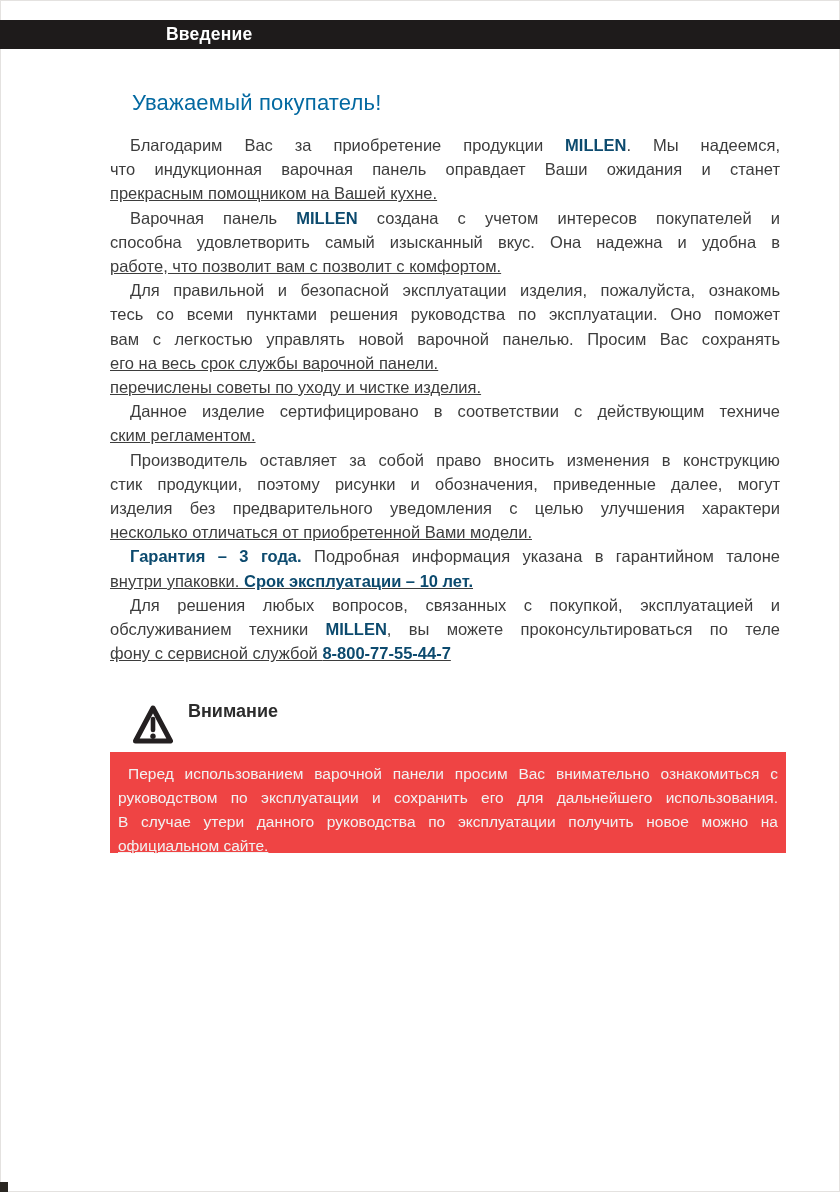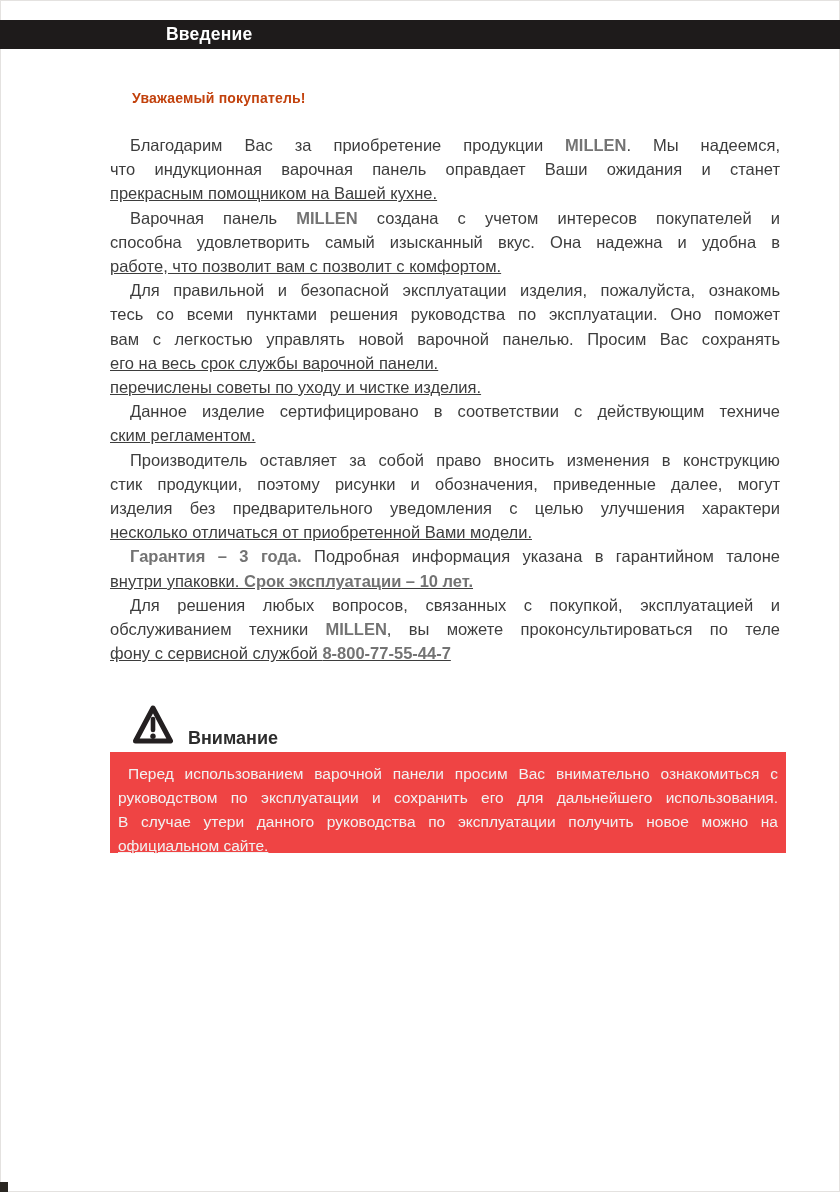--- a/index.html
+++ b/index.html
@@ -15,42 +15,42 @@
     position:absolute;left:0;top:20px;width:840px;height:29px;
     background:#1e1b1b;
     display:flex;align-items:center;
   }
   .top-bar .bar-title{
     color:#ffffff;font-size:17.5px;font-weight:bold;
     padding-left:130px;letter-spacing:.2px;margin-left:36px;
   }
   .doc-heading{
     position:absolute;left:132px;top:90px;
-    font-size:14px;font-weight:bold;color:#c2410c;letter-spacing:.2px;
+    font-size:22px;font-weight:normal;color:#0369a1;letter-spacing:.2px;
   }
   .body-paragraphs{
     position:absolute;left:110px;top:133px;width:670px;
     font-size:16.5px;color:#3d3d3d;line-height:24.2px;
   }
   .pline{
     text-align:justify;
     -moz-text-align-last:justify;
     text-align-last:justify;
     white-space:normal;
   }
   .pline.last{
     -moz-text-align-last:left;
     text-align-last:left;
     text-decoration:underline;
   }
   .pline.indent{padding-left:20px;}
-  .pline b{color:#737373;}
+  .pline b{color:#0c4a6e;}
   .warning-row{
     position:absolute;left:131px;top:701px;
-    display:flex;align-items:flex-end;
+    display:flex;align-items:flex-start;
   }
   .warning-row svg{display:block;}
   .warning-title{
     font-size:18px;font-weight:bold;color:#2c2c2c;margin-left:13px;
   }
   .notice-box{
     position:absolute;left:110px;top:752px;width:676px;height:101px;
     background:#ef4444;color:#f2f2f2;
     box-sizing:border-box;
     padding:10px 8px 0 8px;

